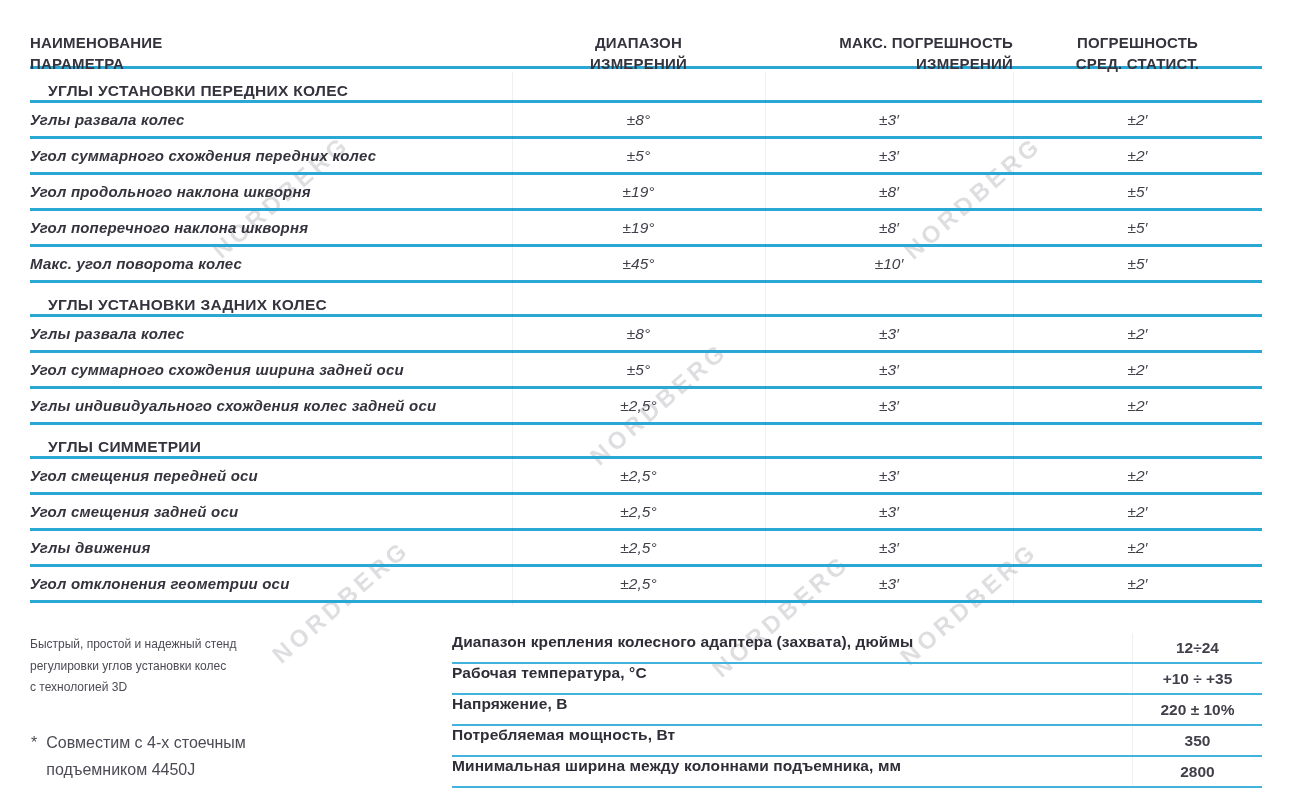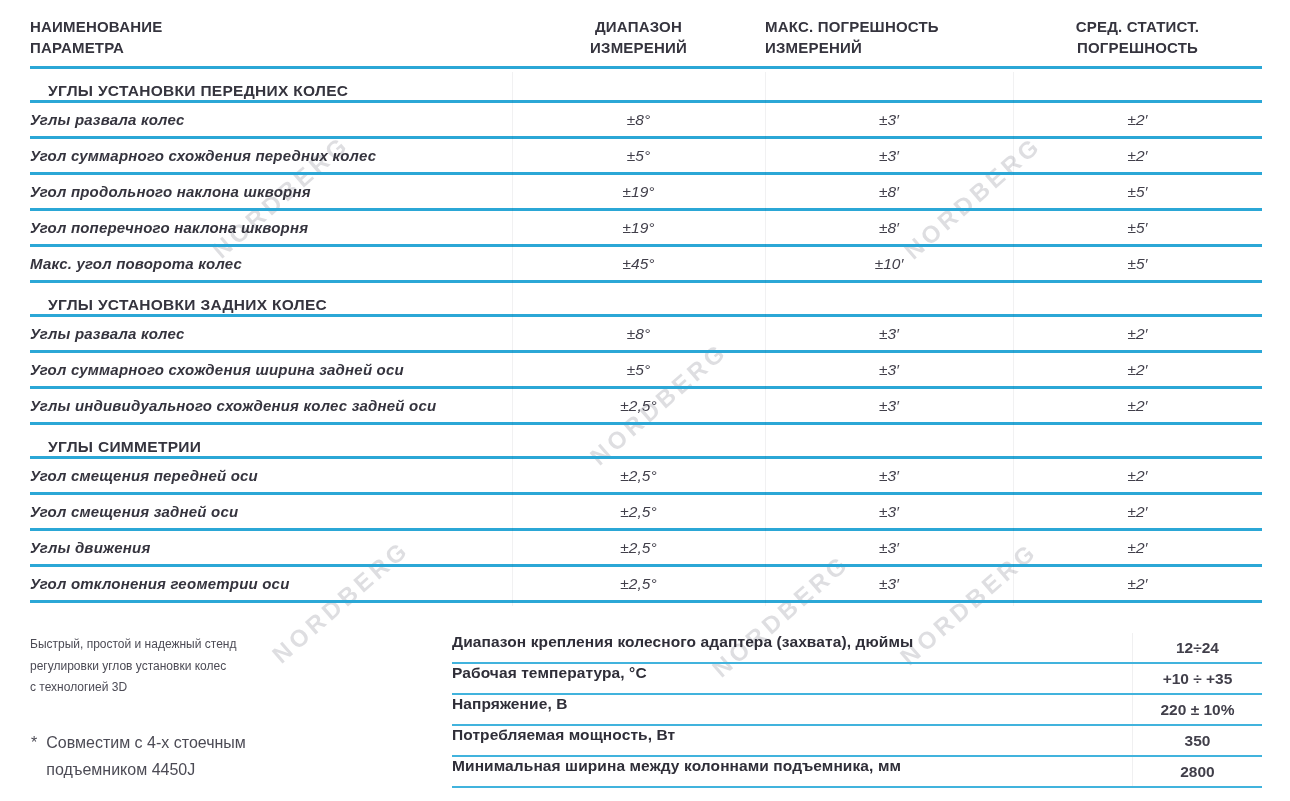--- a/index.html
+++ b/index.html
@@ -30,25 +30,25 @@
   
   .main-table{
     position:absolute;left:30px;top:12px;width:1232px;z-index:1;
   }
   .thead{
     display:flex;align-items:flex-start;
     height:57px;
     border-bottom:3px solid #2ba7d6;
     padding-top:4px;box-sizing:border-box;
   }
-  .th{font-weight:700;font-size:15px;line-height:21px;color:#35343e;letter-spacing:.2px;}
+  .th{font-weight:700;font-size:15px;line-height:21px;color:#35343e;letter-spacing:.2px;margin-top:16px;}
   .th span{display:block;}
   .w1{width:482px;text-align:left;}
   .w2{width:253px;text-align:center;}
-  .w3{width:248px;text-align:left;}
+  .w3{width:248px;text-align:right;}
   .w4{width:249px;text-align:center;}
 
   .sec-row{
     display:flex;align-items:flex-end;
     height:31px;border-bottom:3px solid #2ba7d6;
     padding-left:18px;box-sizing:content-box;
     font-weight:700;font-size:15.5px;letter-spacing:.3px;color:#35343e;
   }
   .t-row{
     display:flex;align-items:center;
@@ -122,22 +122,22 @@
       </div>
       <div class="th w2">
         <span>ДИАПАЗОН</span>
         <span>ИЗМЕРЕНИЙ</span>
       </div>
       <div class="th w3">
         <span>МАКС. ПОГРЕШНОСТЬ</span>
         <span>ИЗМЕРЕНИЙ</span>
       </div>
       <div class="th w4">
+        <span>ПОГРЕШНОСТЬ</span>
         <span>СРЕД. СТАТИСТ.</span>
-        <span>ПОГРЕШНОСТЬ</span>
       </div>
     </div>
 
     <div class="sec-row">
       <span>УГЛЫ УСТАНОВКИ ПЕРЕДНИХ КОЛЕС</span>
     </div>
     <div class="t-row">
       <div class="c c1">Углы развала колес</div>
       <div class="c c2">±8°</div>
       <div class="c c3">±3′</div>

